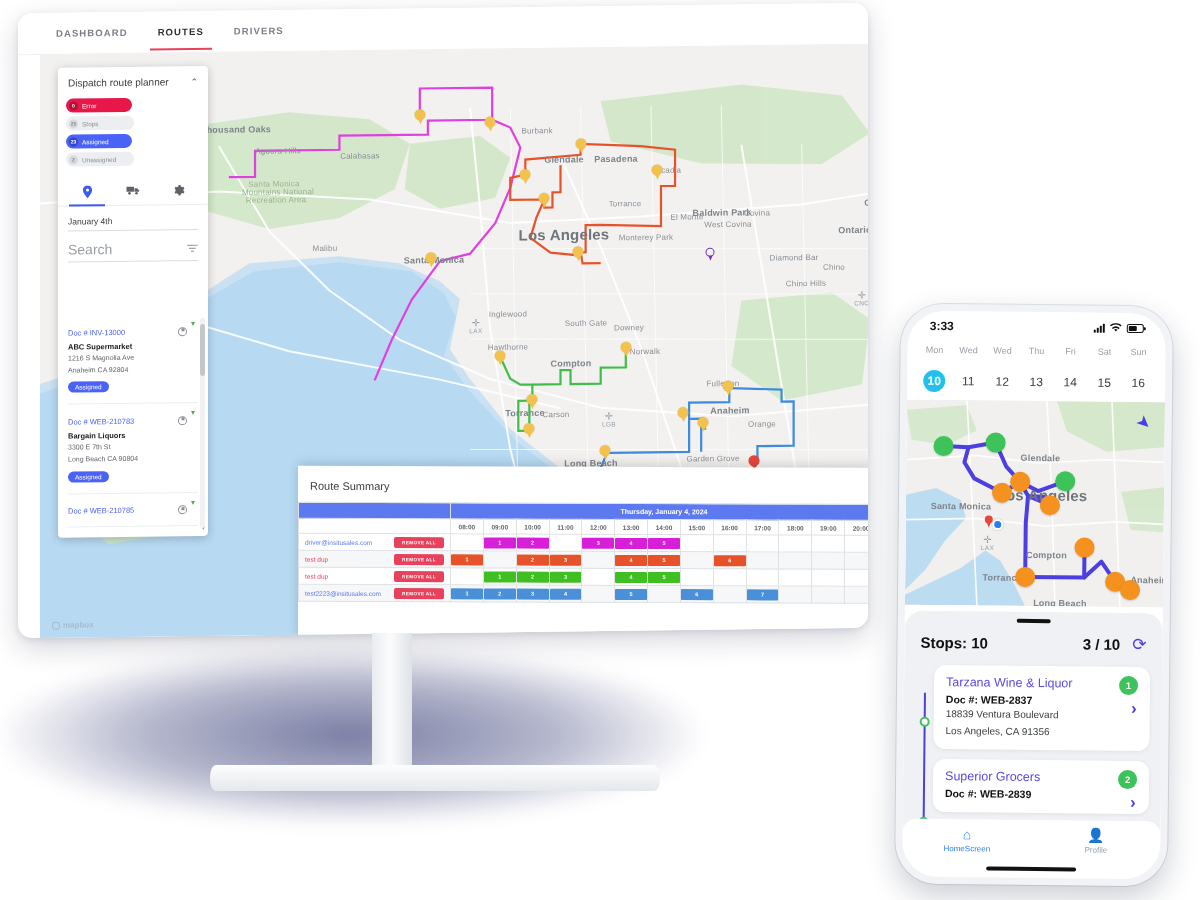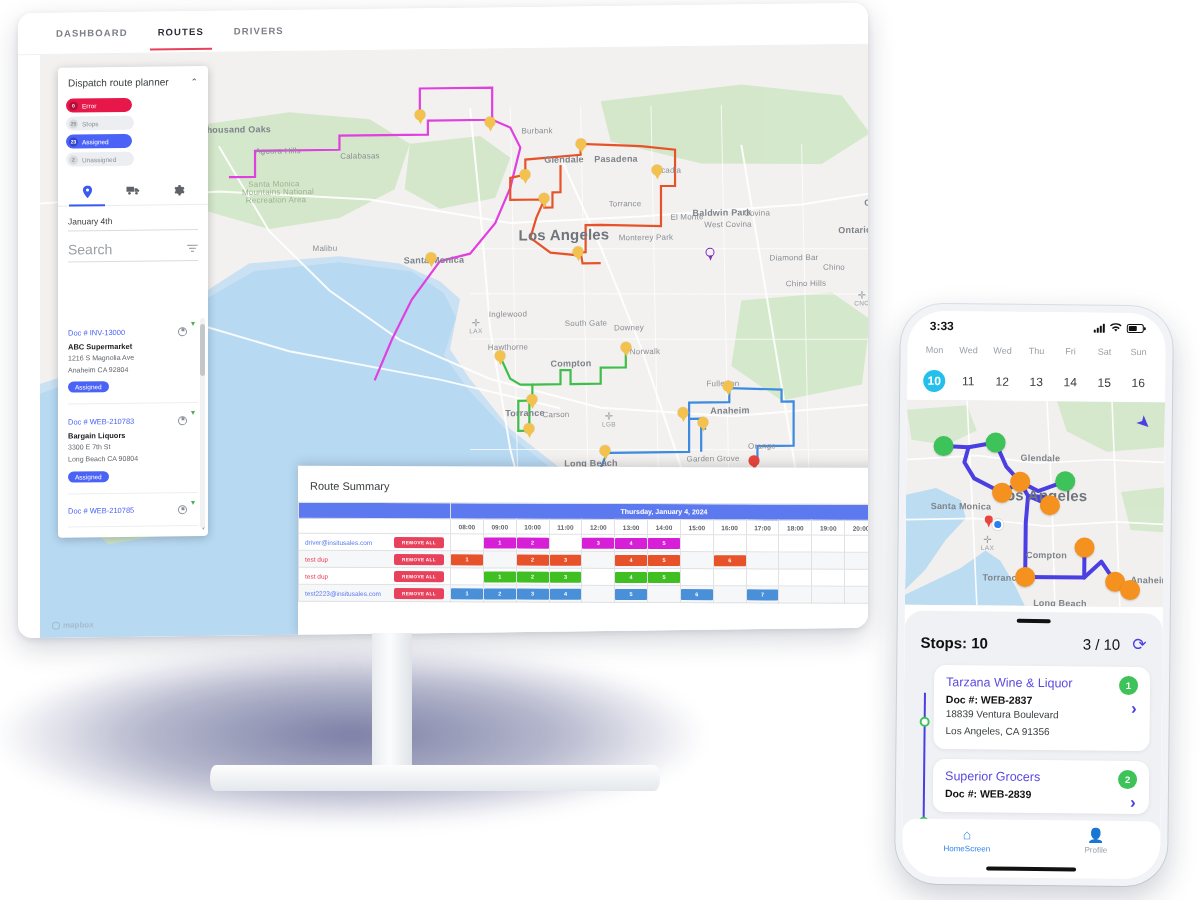--- a/index.html
+++ b/index.html
@@ -272,21 +272,21 @@
     position: absolute; left: 0; right: 0; top: 300px; bottom: 0;
     background: #f0f1f5; border-radius: 18px 18px 0 0;
   }
   .grabber { width: 34px; height: 4px; background: #111; border-radius: 2px; margin: 7px auto 0; }
   .stops-row {
     display: flex; align-items: center; justify-content: space-between;
     padding: 10px 16px 6px 16px;
   }
   .stops-count { font-size: 15px; font-weight: 700; color: #111; }
   .stops-right { display: flex; align-items: center; gap: 12px; }
-  .progress { font-size: 15px; font-weight: 400; color: #111; }
+  .progress { font-size: 15px; font-weight: 700; color: #111; }
   .refresh { color: #4b3fe4; font-size: 17px; }
   .cards { padding: 6px 12px 0 12px; position: relative; }
   .timeline {
     position: absolute; left: 20px; top: 34px; bottom: -10px; width: 2px; background: #4b3fe4;
   }
   .tl-dot {
     position: absolute; left: -4px; top: 0; width: 10px; height: 10px; border-radius: 50%;
     border: 2px solid #3ec25a; background: #fff;
   }
   .stop-item {
@@ -422,21 +422,21 @@
           <div class="map-label mid" style="left:531px;top:315px">Compton</div>
           <div class="map-label" style="left:605px;top:304px">Norwalk</div>
           <div class="map-label mid" style="left:485px;top:364px">Torrance</div>
           <div class="map-label" style="left:516px;top:366px">Carson</div>
           <div class="map-label mid" style="left:551px;top:415px">Long Beach</div>
           <div class="map-label" style="left:683px;top:337px">Fullerton</div>
           <div class="map-label mid" style="left:690px;top:364px">Anaheim</div>
           <div class="map-label" style="left:673px;top:412px">Garden Grove</div>
           <div class="map-label" style="left:651px;top:424px">Westminster</div>
           <div class="map-label mid" style="left:711px;top:432px">Santa Ana</div>
-          <div class="map-label" style="left:722px;top:400px">Orange</div>
+          <div class="map-label" style="left:722px;top:378px">Orange</div>
 
         </div>
 
         <div class="airport" style="left:436px;top:277px">
           <div class="plus">✛</div>
           <div class="code">LAX</div>
         </div>
         <div class="airport" style="left:569px;top:372px">
           <div class="plus">✛</div>
           <div class="code">LGB</div>

